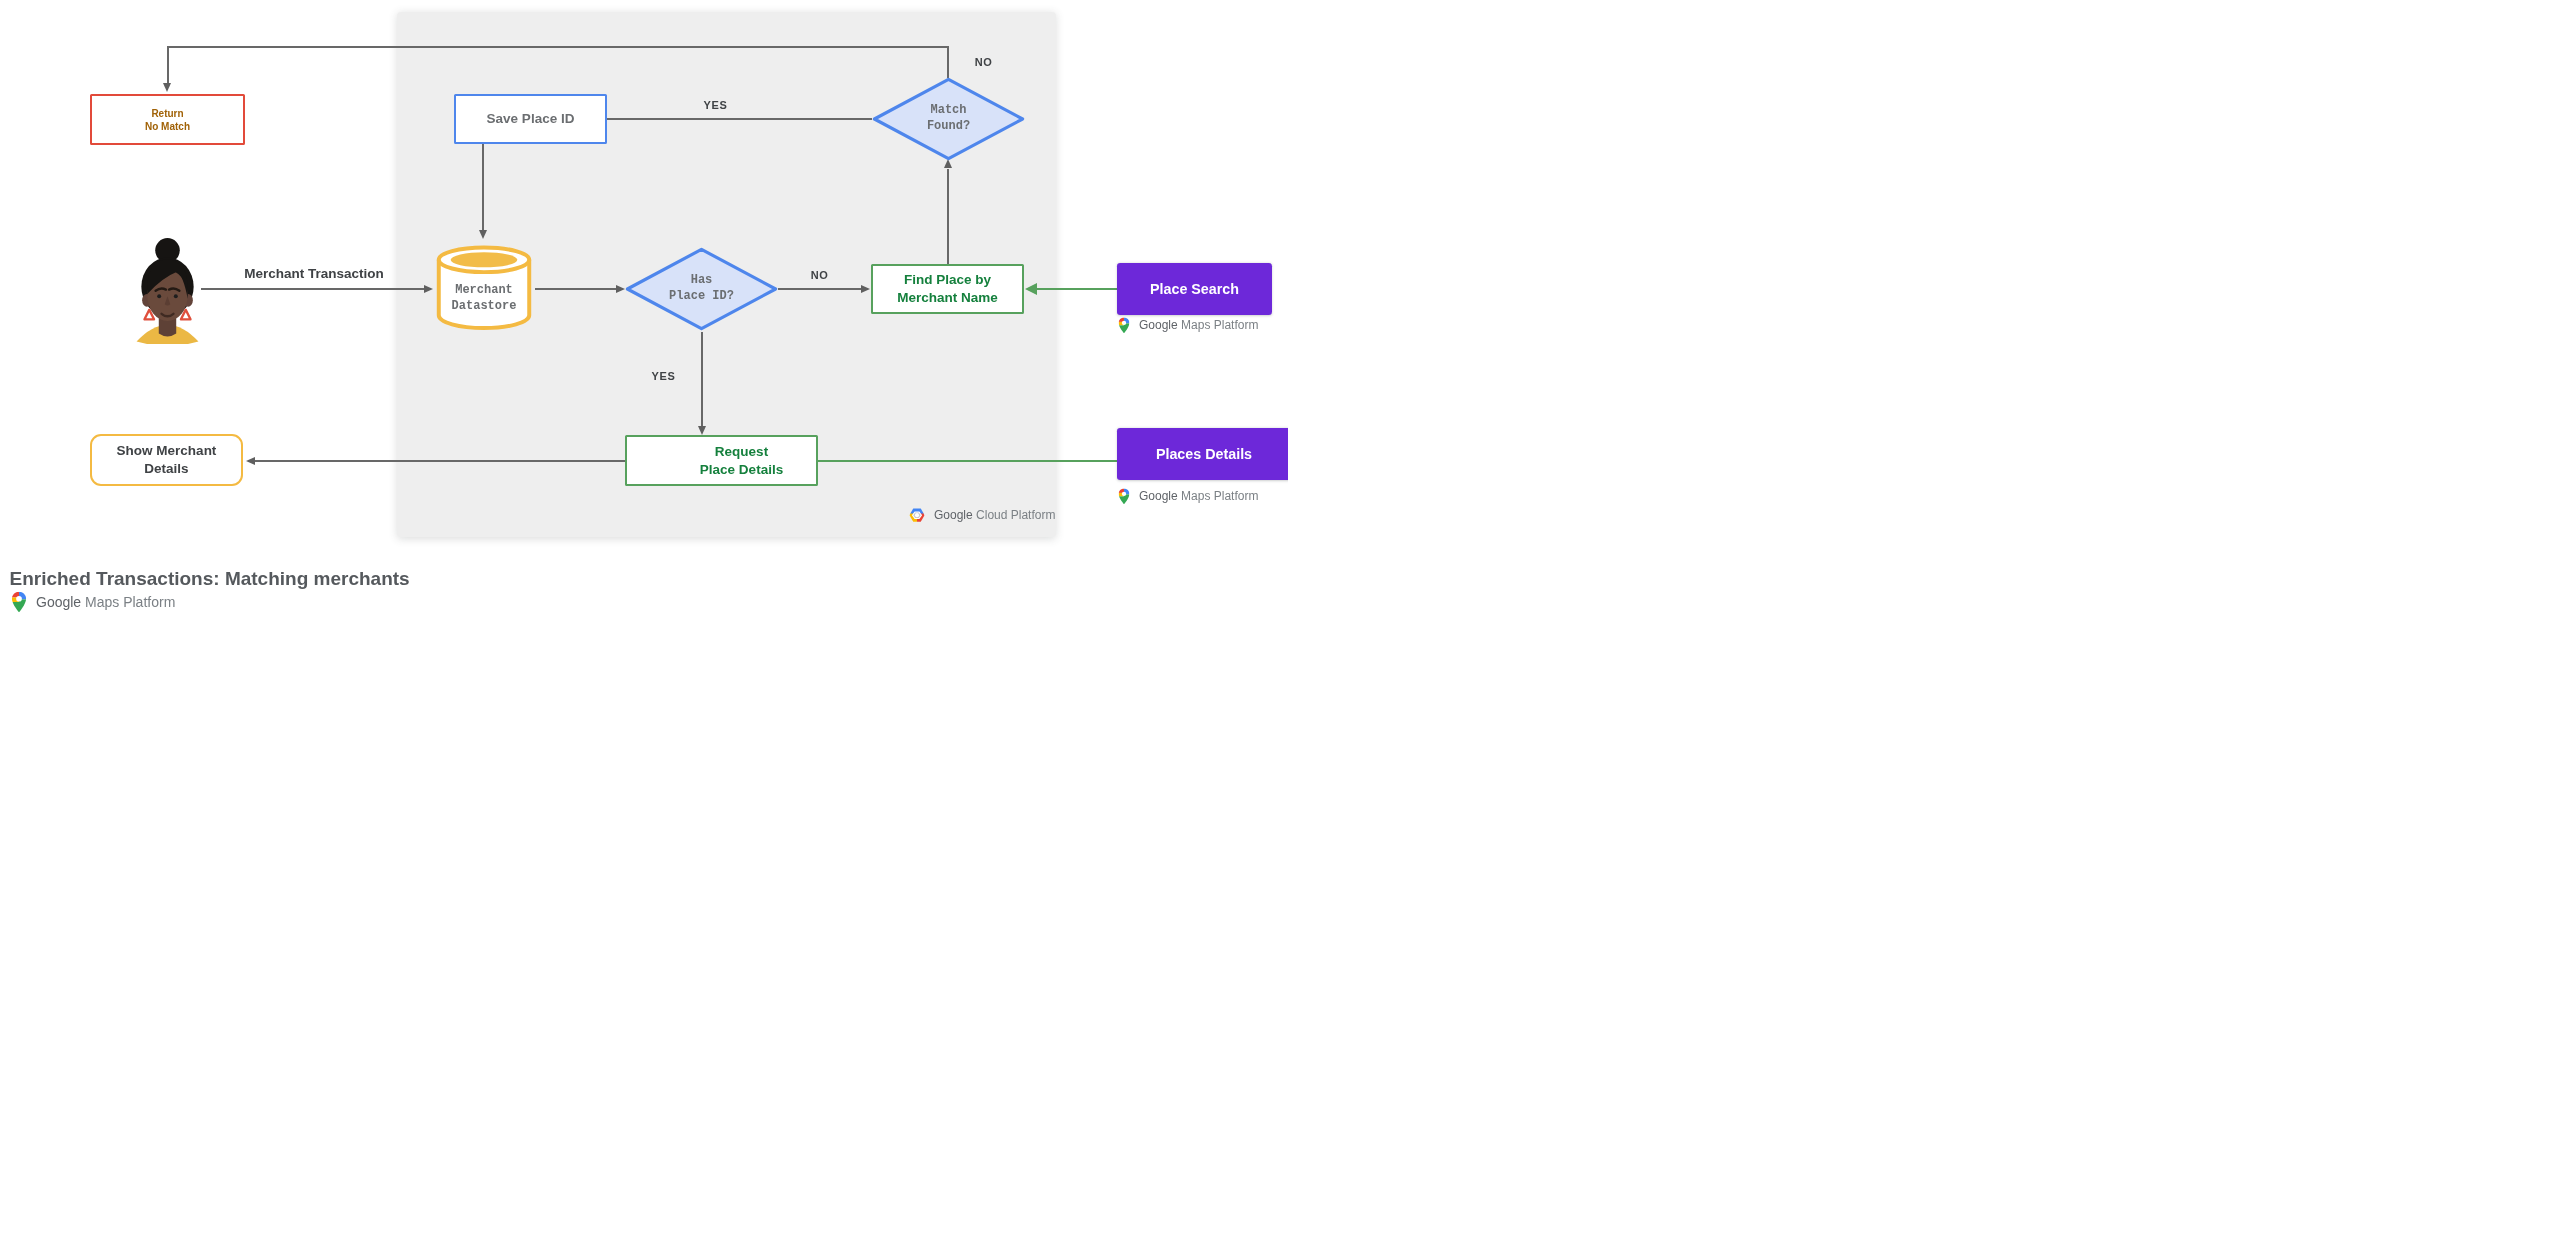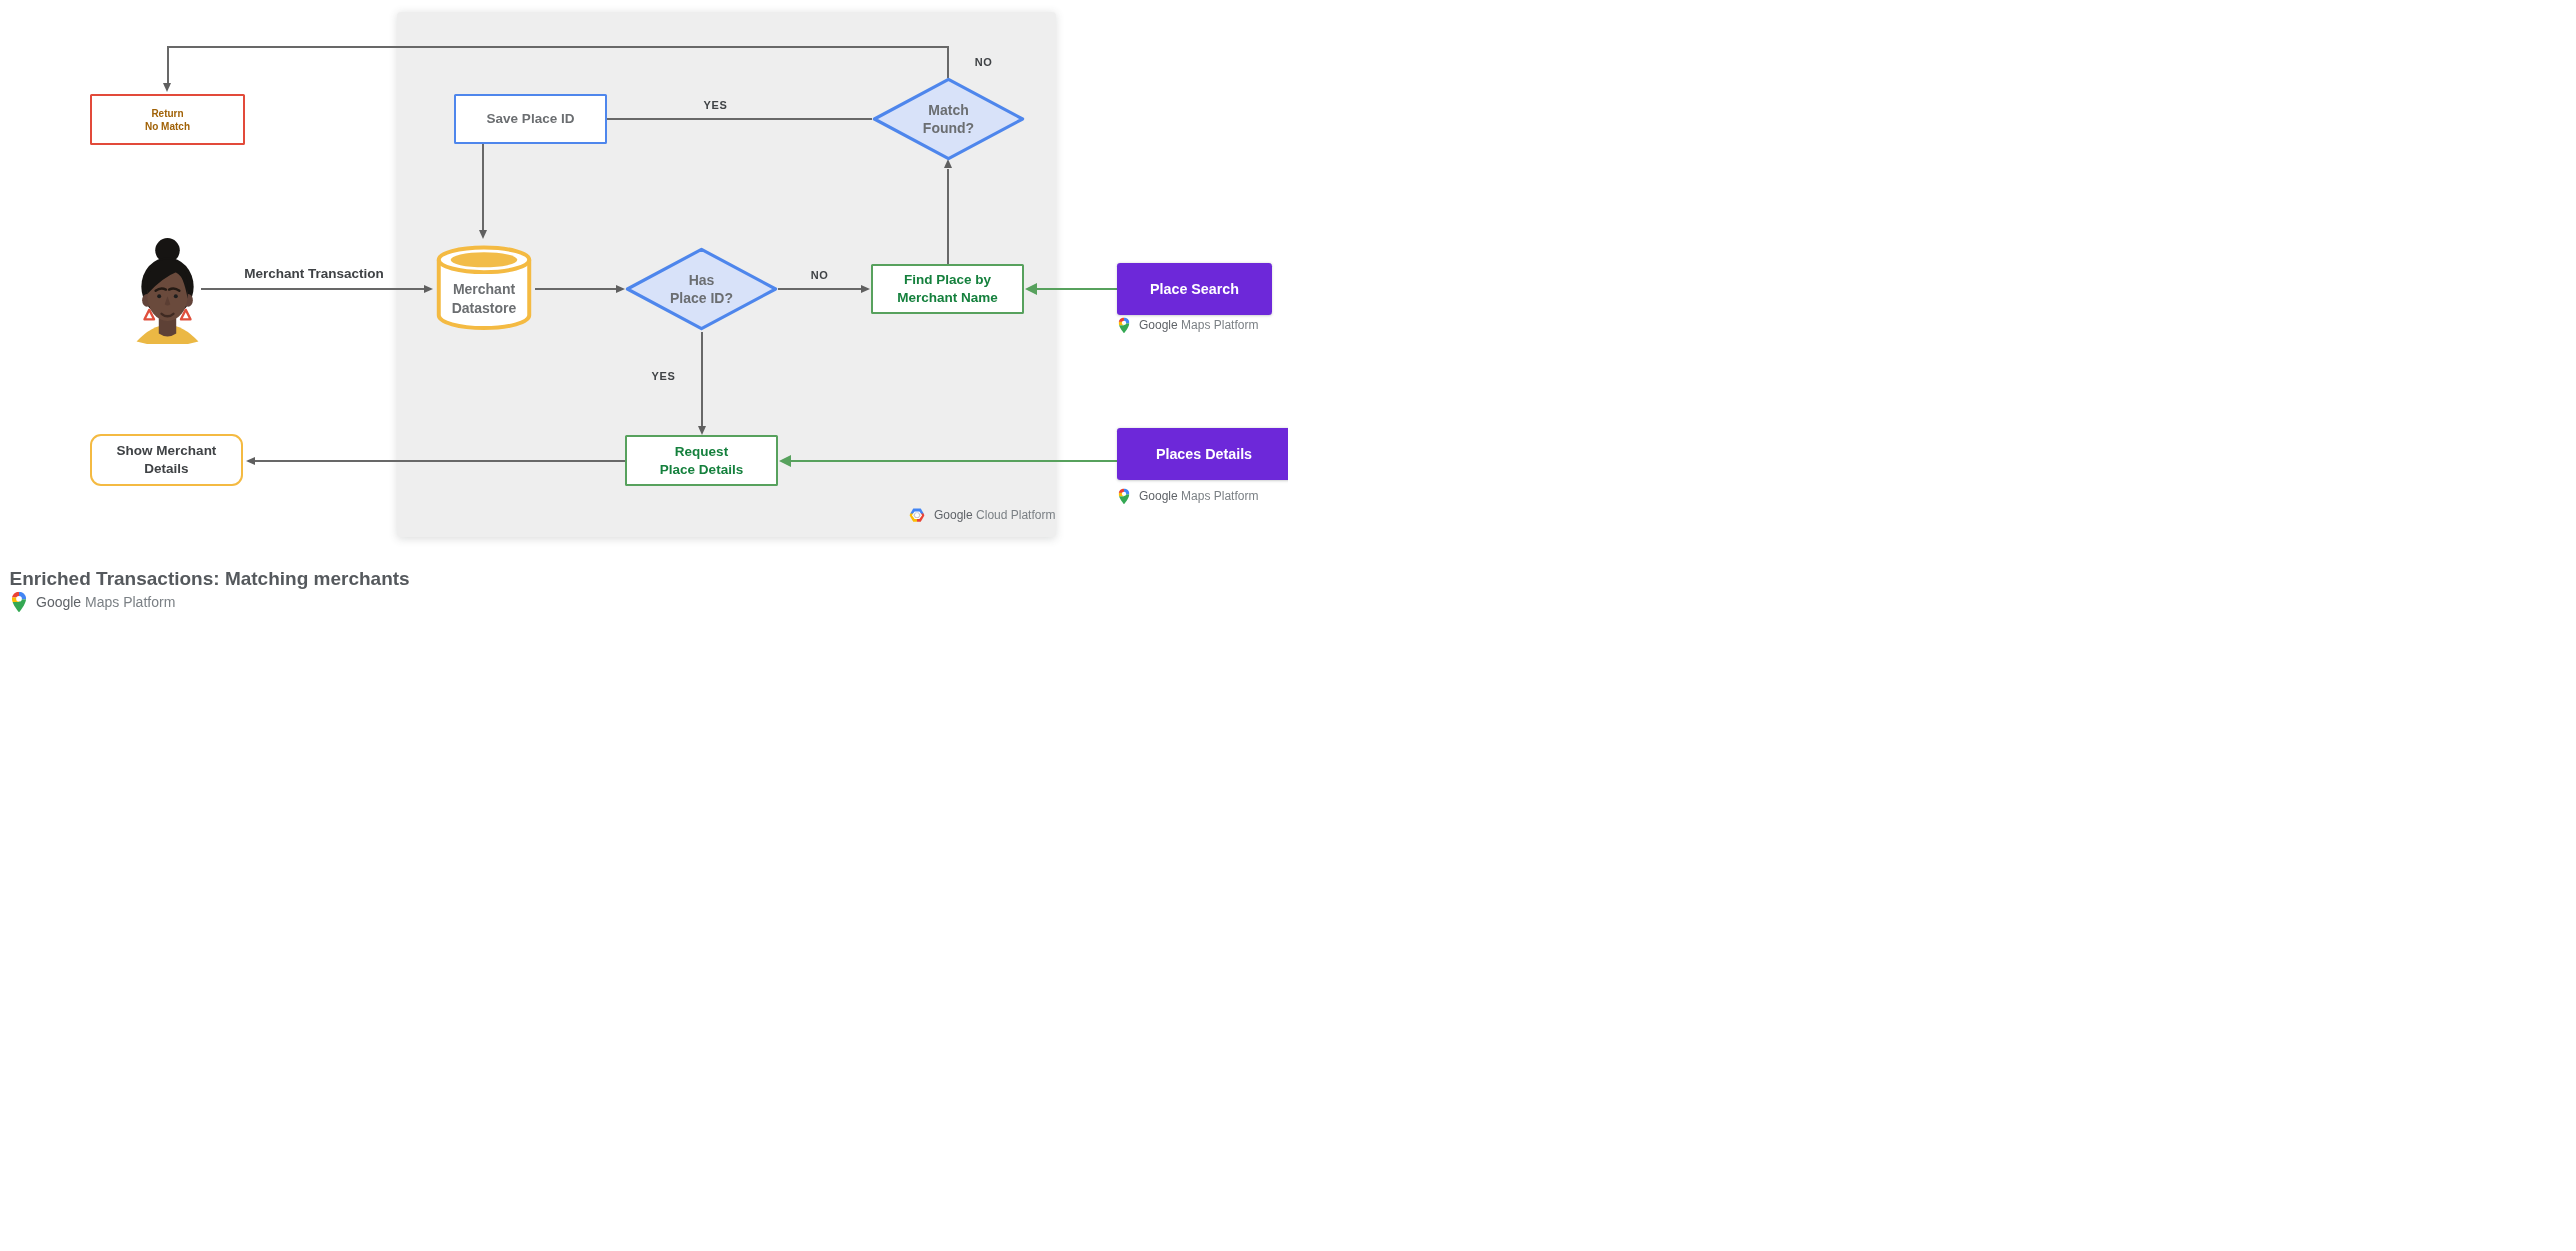--- a/index.html
+++ b/index.html
@@ -23,21 +23,21 @@
   
   .box{position:absolute;background:#fff;display:flex;align-items:center;justify-content:center;
        text-align:center;font-weight:700;white-space:pre-line;border-radius:1.6px;line-height:1.3;}
   .box.red   {border:2.4px solid #E24A3A;color:#a16207;font-size:10px;}
   .box.blue  {border:2.4px solid #4E86EC;color:#6B6E71;font-size:13.5px;}
   .box.greenb{border:2.4px solid #57A15D;color:#15803d;font-size:13.5px;}
   .box.yellow{border:2.4px solid #F4BA42;color:#3F4245;font-size:13.5px;}
   .btn{position:absolute;background:#6d28d9;border-radius:3.2px;display:flex;align-items:center;justify-content:center;
        color:#fff;font-weight:700;font-size:14.3px;box-shadow:0 0.8px 2.4px rgba(60,64,67,.25);}
   .dlabel{position:absolute;display:flex;align-items:center;justify-content:center;text-align:center;
-          font-weight:700;font-size:14px;color:#6B6E71;white-space:pre-line;line-height:1.3;pointer-events:none;}
+          font-weight:700;font-size:12px;color:#6B6E71;white-space:pre-line;line-height:1.3;pointer-events:none;font-family:Liberation Mono, monospace;}
   .elabel{position:absolute;font-weight:700;font-size:11px;color:#3F4245;letter-spacing:0.6px;text-align:center;}
   .mlabel{position:absolute;font-weight:700;font-size:13.5px;color:#3F4245;text-align:center;}
   .svgnode{position:absolute;}
   
   .logo-row{position:absolute;display:flex;align-items:center;gap:9px;}
   .logo-text{font-size:12px;white-space:nowrap;}
   .logo-text .g1{color:#5F6368;font-weight:500;}
   .logo-text .g2{color:#7B8085;font-weight:400;}
   .footer-title{position:absolute;left:9.5px;top:568px;font-size:19px;font-weight:700;color:#55595D;}
   .footer-logo .logo-text{font-size:14px;}
@@ -144,21 +144,21 @@
     </svg>
     <div class="dlabel" style="left:0;top:0;width:153px;height:84px;">Match
 Found?</div>
   </div>
 
   <div class="box greenb" style="left:871px;top:264px;width:149px;height:46px;">
     <span>Find Place by
 Merchant Name</span>
   </div>
 
-  <div class="box greenb" style="left:625px;top:435px;width:149px;height:47px;">
+  <div class="box greenb" style="left:625px;top:435px;width:149px;height:47px;padding-left:40px;">
     <span>Request
 Place Details</span>
   </div>
 
   <div class="box yellow" style="left:90px;top:434px;width:149px;height:48px;border-radius:11px;">
     <span>Show Merchant
 Details</span>
   </div>
 
   <div class="btn" style="left:1117px;top:263px;width:155px;height:52px;">

